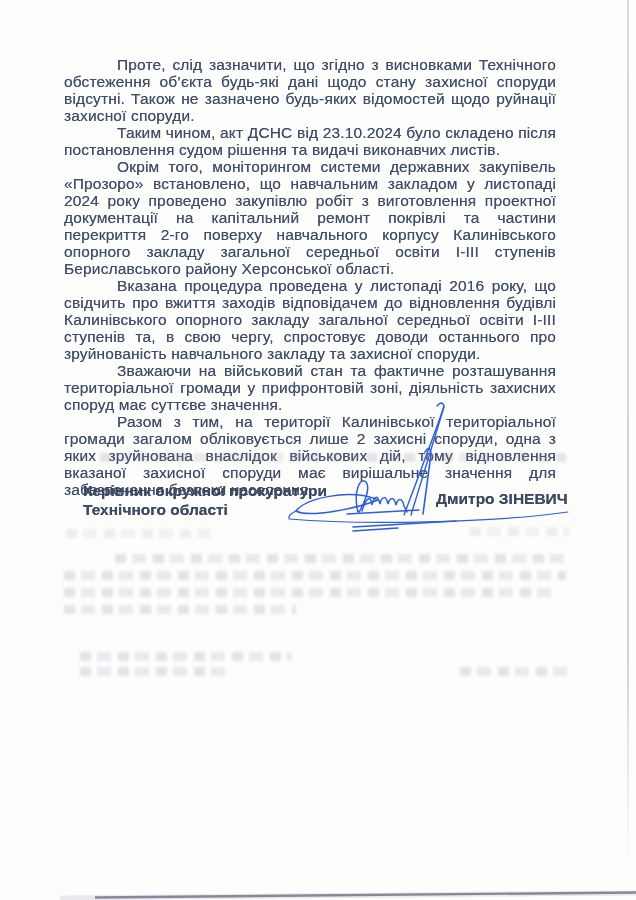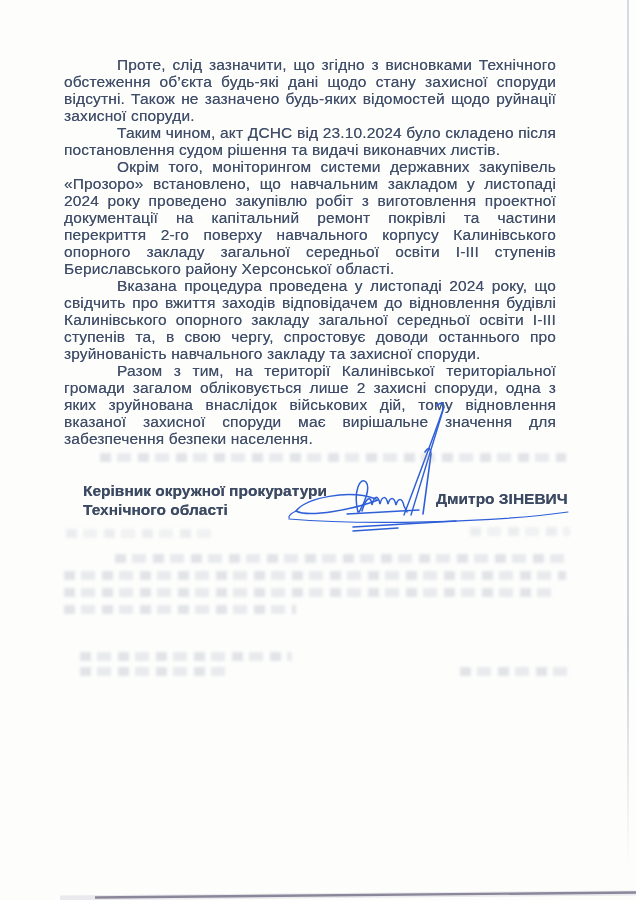--- a/index.html
+++ b/index.html
@@ -62,21 +62,22 @@
 </style>
 </head>
 <body>
 
 <div class="page">
 
   <div class="text-block">
     <p>Проте, слід зазначити, що згідно з висновками Технічного обстеження об’єкта будь-які дані щодо стану захисної споруди відсутні. Також не зазначено будь-яких відомостей щодо руйнації захисної споруди.</p>
     <p>Таким чином, акт ДСНС від 23.10.2024 було складено після постановлення судом рішення та видачі виконавчих листів.</p>
     <p>Окрім того, моніторингом системи державних закупівель «Прозоро» встановлено, що навчальним закладом у листопаді 2024 року проведено закупівлю робіт з виготовлення проектної документації на капітальний ремонт покрівлі та частини перекриття 2-го поверху навчального корпусу Калинівського опорного закладу загальної середньої освіти І-ІІІ ступенів Бериславського району Херсонської області.</p>
-    <p>Вказана процедура проведена у листопаді 2024 року, що свідчить про вжиття заходів відповідачем до відновлення будівлі Калинівського опорного закладу загальної середньої освіти І-ІІІ ступенів та, в свою чергу, спростовує доводи останнього про зруйнованість навчального закладу та захисної споруди.</p>
+    <p>Вказана процедура проведена у листопаді 2016 року, що свідчить про вжиття заходів відповідачем до відновлення будівлі Калинівського опорного закладу загальної середньої освіти І-ІІІ ступенів та, в свою чергу, спростовує доводи останнього про зруйнованість навчального закладу та захисної споруди.</p>
+    <p>Зважаючи на військовий стан та фактичне розташування територіальної громади у прифронтовій зоні, діяльність захисних споруд має суттєве значення.</p>
     <p>Разом з тим, на території Калинівської територіальної громади загалом обліковується лише 2 захисні споруди, одна з яких зруйнована внаслідок військових дій, тому відновлення вказаної захисної споруди має вирішальне значення для забезпечення безпеки населення.</p>
   </div>
 
   <div class="signature-block">
     <div class="sig-title">
       <div>Керівник окружної прокуратури</div>
       <div>Технічного області</div>
     </div>
     <div class="sig-name">Дмитро ЗІНЕВИЧ</div>
   </div>

